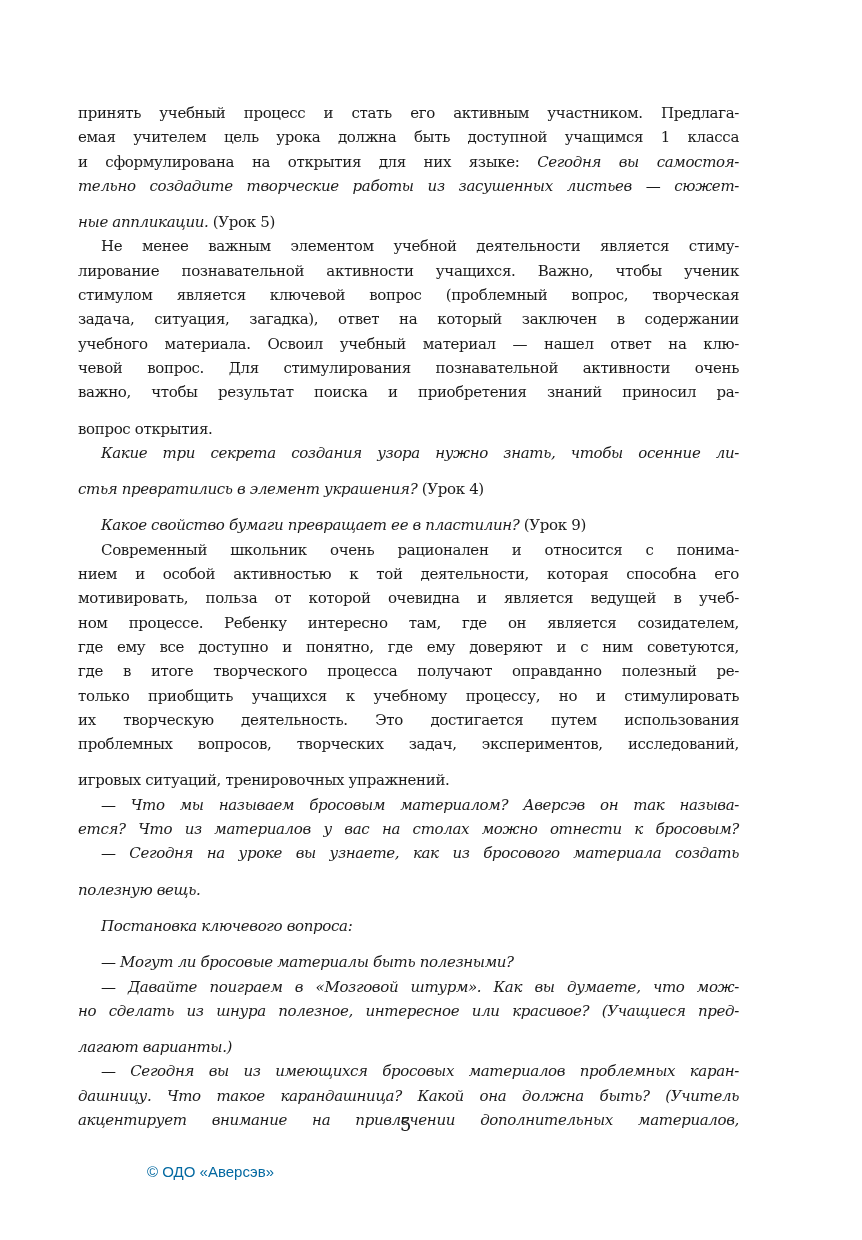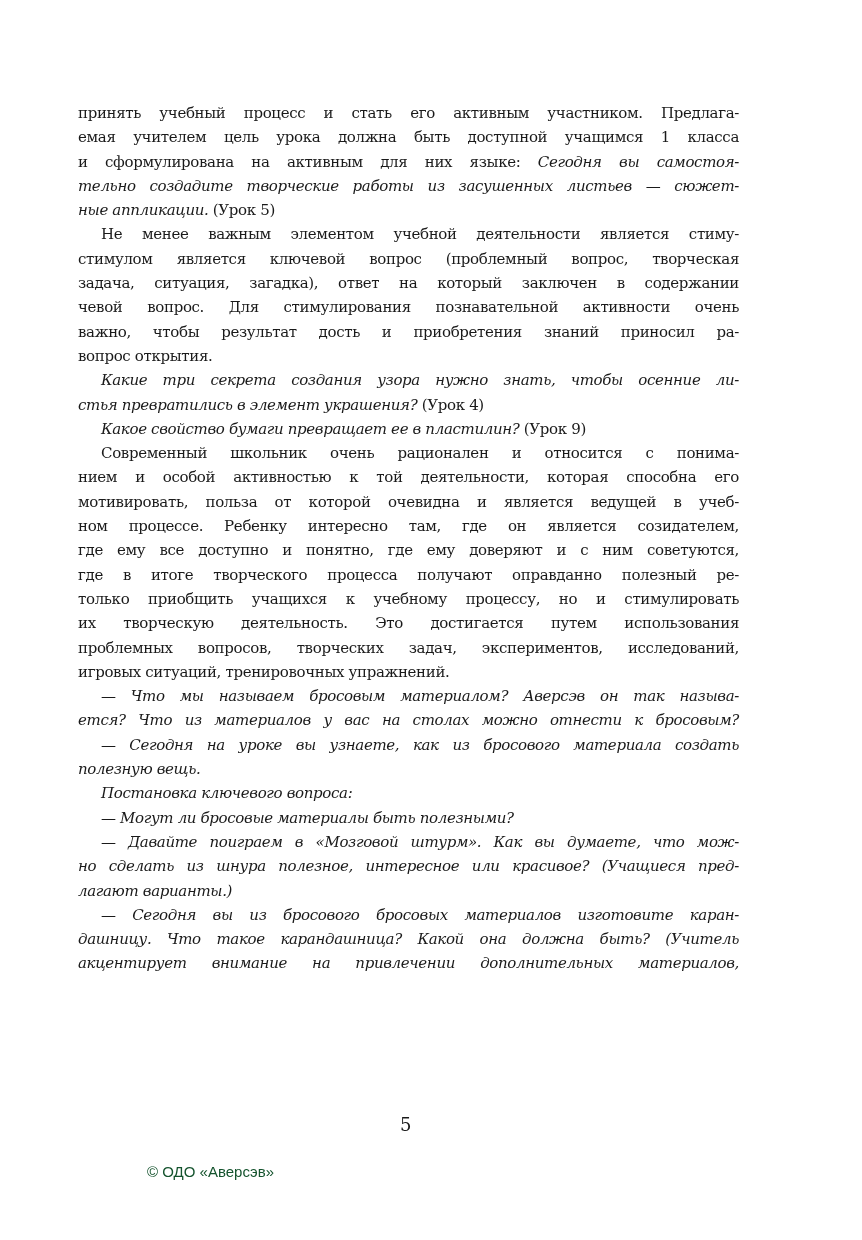--- a/index.html
+++ b/index.html
@@ -7,48 +7,50 @@
     .page {
       position: absolute; left: 78px; top: 101px; width: 661px;
       font-family: "DejaVu Serif", "Liberation Serif", serif;
       font-size: 15px; line-height: 24.3px; color: #1a1a1a;
       letter-spacing: -0.35px;
     }
     .line {
       display: block; white-space: nowrap; height: 24.3px;
       text-align: justify; text-align-last: justify;
     }
-    .line.last { text-align-last: left; }
+    .line.last { text-align-last: left; margin-top: 12px; }
     .line.indent { padding-left: 23px; }
     .i { font-style: italic; }
     .page-number {
       position: absolute; left: 400px; top: 1114px;
       font-family: "DejaVu Serif", "Liberation Serif", serif;
       font-size: 18px; color: #1a1a1a;
     }
     .copyright {
       position: absolute; left: 147px; top: 1163px;
       font-family: "Liberation Sans", "DejaVu Sans", sans-serif;
-      font-size: 15px; color: #14532d;
+      font-size: 15px; color: #0369a1;
     }
   </style>
 </head>
 <body>
 
 <div class="page" id="doc-body">
     <span class="line"><span>принять учебный процесс и стать его активным участником. Предлага-</span></span>
     <span class="line"><span>емая учителем цель урока должна быть доступной учащимся 1 класса</span></span>
-    <span class="line"><span>и сформулирована на активным для них языке: </span><span class="i">Сегодня вы самостоя-</span></span>
+    <span class="line"><span>и сформулирована на открытия для них языке: </span><span class="i">Сегодня вы самостоя-</span></span>
     <span class="line"><span class="i">тельно создадите творческие работы из засушенных листьев — сюжет-</span></span>
     <span class="line last"><span class="i">ные аппликации.</span><span> (Урок 5)</span></span>
     <span class="line indent"><span>Не менее важным элементом учебной деятельности является стиму-</span></span>
+    <span class="line"><span>лирование познавательной активности учащихся. Важно, чтобы ученик</span></span>
     <span class="line"><span>стимулом является ключевой вопрос (проблемный вопрос, творческая</span></span>
     <span class="line"><span>задача, ситуация, загадка), ответ на который заключен в содержании</span></span>
+    <span class="line"><span>учебного материала. Освоил учебный материал — нашел ответ на клю-</span></span>
     <span class="line"><span>чевой вопрос. Для стимулирования познавательной активности очень</span></span>
-    <span class="line"><span>важно, чтобы результат дость и приобретения знаний приносил ра-</span></span>
+    <span class="line"><span>важно, чтобы результат поиска и приобретения знаний приносил ра-</span></span>
     <span class="line last"><span>вопрос открытия.</span></span>
     <span class="line indent"><span class="i">Какие три секрета создания узора нужно знать, чтобы осенние ли-</span></span>
     <span class="line last"><span class="i">стья превратились в элемент украшения?</span><span> (Урок 4)</span></span>
     <span class="line indent last"><span class="i">Какое свойство бумаги превращает ее в пластилин?</span><span> (Урок 9)</span></span>
     <span class="line indent"><span>Современный школьник очень рационален и относится с понима-</span></span>
     <span class="line"><span>нием и особой активностью к той деятельности, которая способна его</span></span>
     <span class="line"><span>мотивировать, польза от которой очевидна и является ведущей в учеб-</span></span>
     <span class="line"><span>ном процессе. Ребенку интересно там, где он является созидателем,</span></span>
     <span class="line"><span>где ему все доступно и понятно, где ему доверяют и с ним советуются,</span></span>
     <span class="line"><span>где в итоге творческого процесса получают оправданно полезный ре-</span></span>
@@ -58,19 +60,19 @@
     <span class="line last"><span>игровых ситуаций, тренировочных упражнений.</span></span>
     <span class="line indent"><span class="i">— Что мы называем бросовым материалом? Аверсэв он так называ-</span></span>
     <span class="line"><span class="i">ется? Что из материалов у вас на столах можно отнести к бросовым?</span></span>
     <span class="line indent"><span class="i">— Сегодня на уроке вы узнаете, как из бросового материала создать</span></span>
     <span class="line last"><span class="i">полезную вещь.</span></span>
     <span class="line indent last"><span class="i">Постановка ключевого вопроса:</span></span>
     <span class="line indent last"><span class="i">— Могут ли бросовые материалы быть полезными?</span></span>
     <span class="line indent"><span class="i">— Давайте поиграем в «Мозговой штурм». Как вы думаете, что мож-</span></span>
     <span class="line"><span class="i">но сделать из шнура полезное, интересное или красивое? (Учащиеся пред-</span></span>
     <span class="line last"><span class="i">лагают варианты.)</span></span>
-    <span class="line indent"><span class="i">— Сегодня вы из бросового бросовых материалов изготовите каран-</span></span>
+    <span class="line indent"><span class="i">— Сегодня вы из имеющихся бросовых материалов проблемных каран-</span></span>
     <span class="line"><span class="i">дашницу. Что такое карандашница? Какой она должна быть? (Учитель</span></span>
     <span class="line"><span class="i">акцентирует внимание на привлечении дополнительных материалов,</span></span>
   </div>
 
 <div class="page-number">5</div>
 <div class="copyright">© ОДО «Аверсэв»</div>
 
 </body></html>

